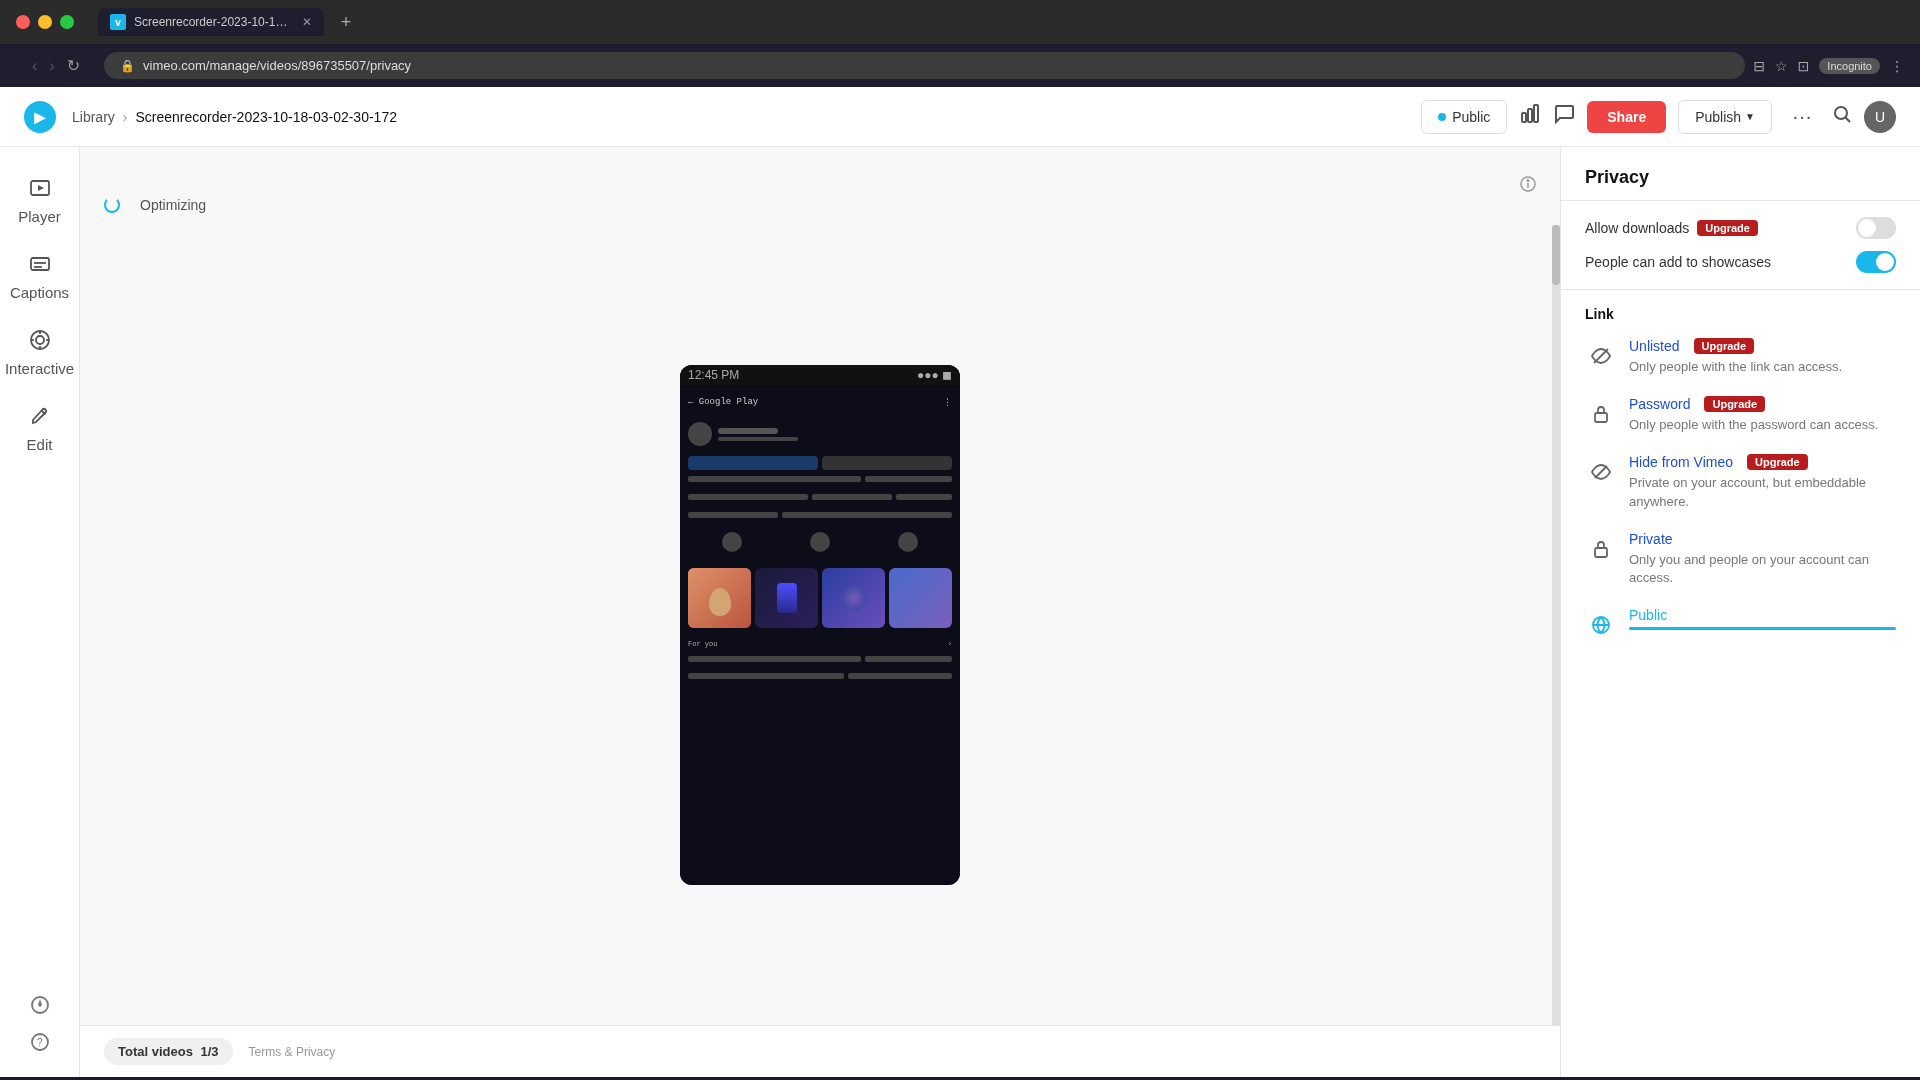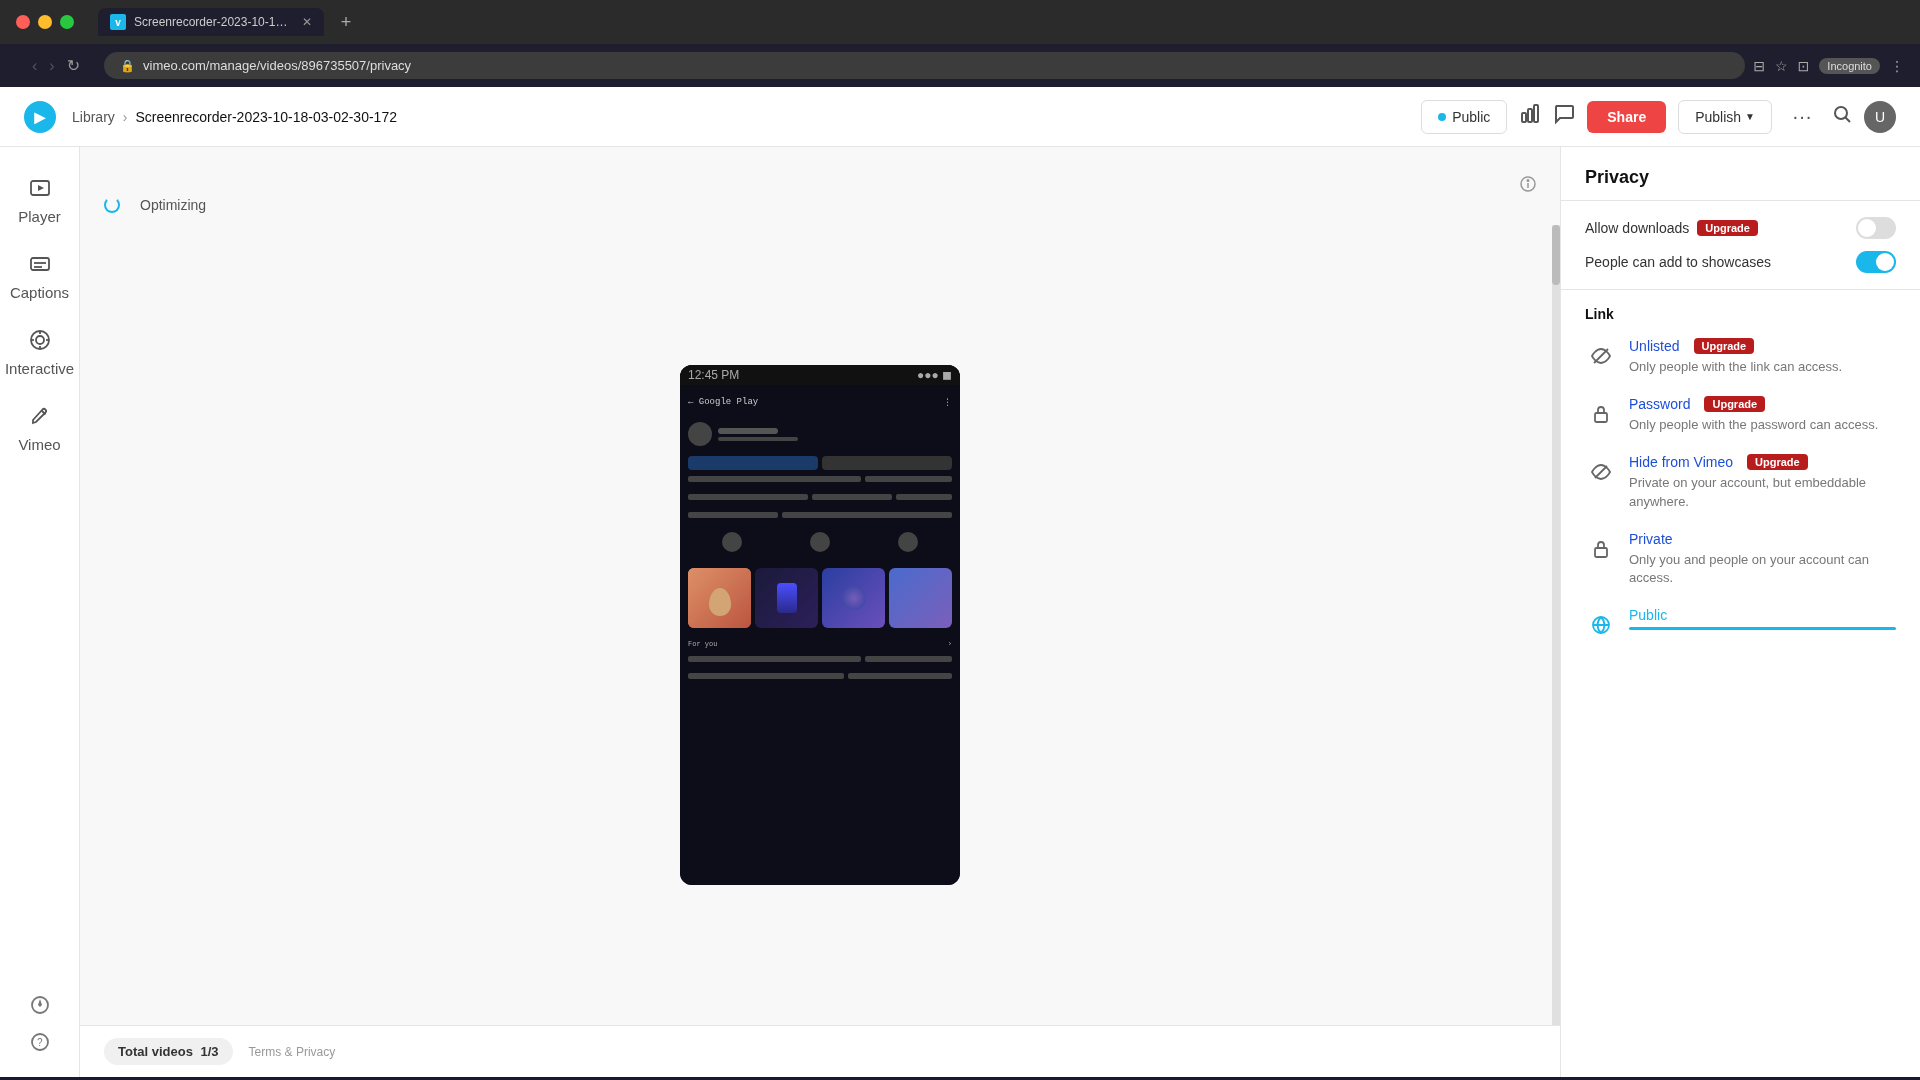--- a/index.html
+++ b/index.html
@@ -253,21 +253,21 @@
         </div>
         <span class="sidebar-item-label">Interactive</span>
       </div>
       <div class="sidebar-item">
         <div class="sidebar-item-icon">
           <svg width="22" height="22" viewBox="0 0 22 22" fill="none" stroke="#555" stroke-width="1.8">
             <path d="M4 18l3-1 9.5-9.5a2 2 0 000-2.8l-.2-.2a2 2 0 00-2.8 0L4 15v3z"></path>
             <line x1="12.5" y1="5.5" x2="16.5" y2="9.5"></line>
           </svg>
         </div>
-        <span class="sidebar-item-label">Vimeo</span>
+        <span class="sidebar-item-label">Edit</span>
       </div>
       <div class="sidebar-bottom">
         <div class="sidebar-bottom-icon">
           <svg width="20" height="20" viewBox="0 0 20 20" fill="none" stroke="#777" stroke-width="1.8">
             <circle cx="10" cy="10" r="8"></circle>
             <polygon points="10,4 12,10 10,12 8,10" fill="#777" stroke="none"></polygon>
           </svg>
         </div>
         <div class="sidebar-bottom-icon">
           <svg width="20" height="20" viewBox="0 0 20 20" fill="none" stroke="#777" stroke-width="1.8">

